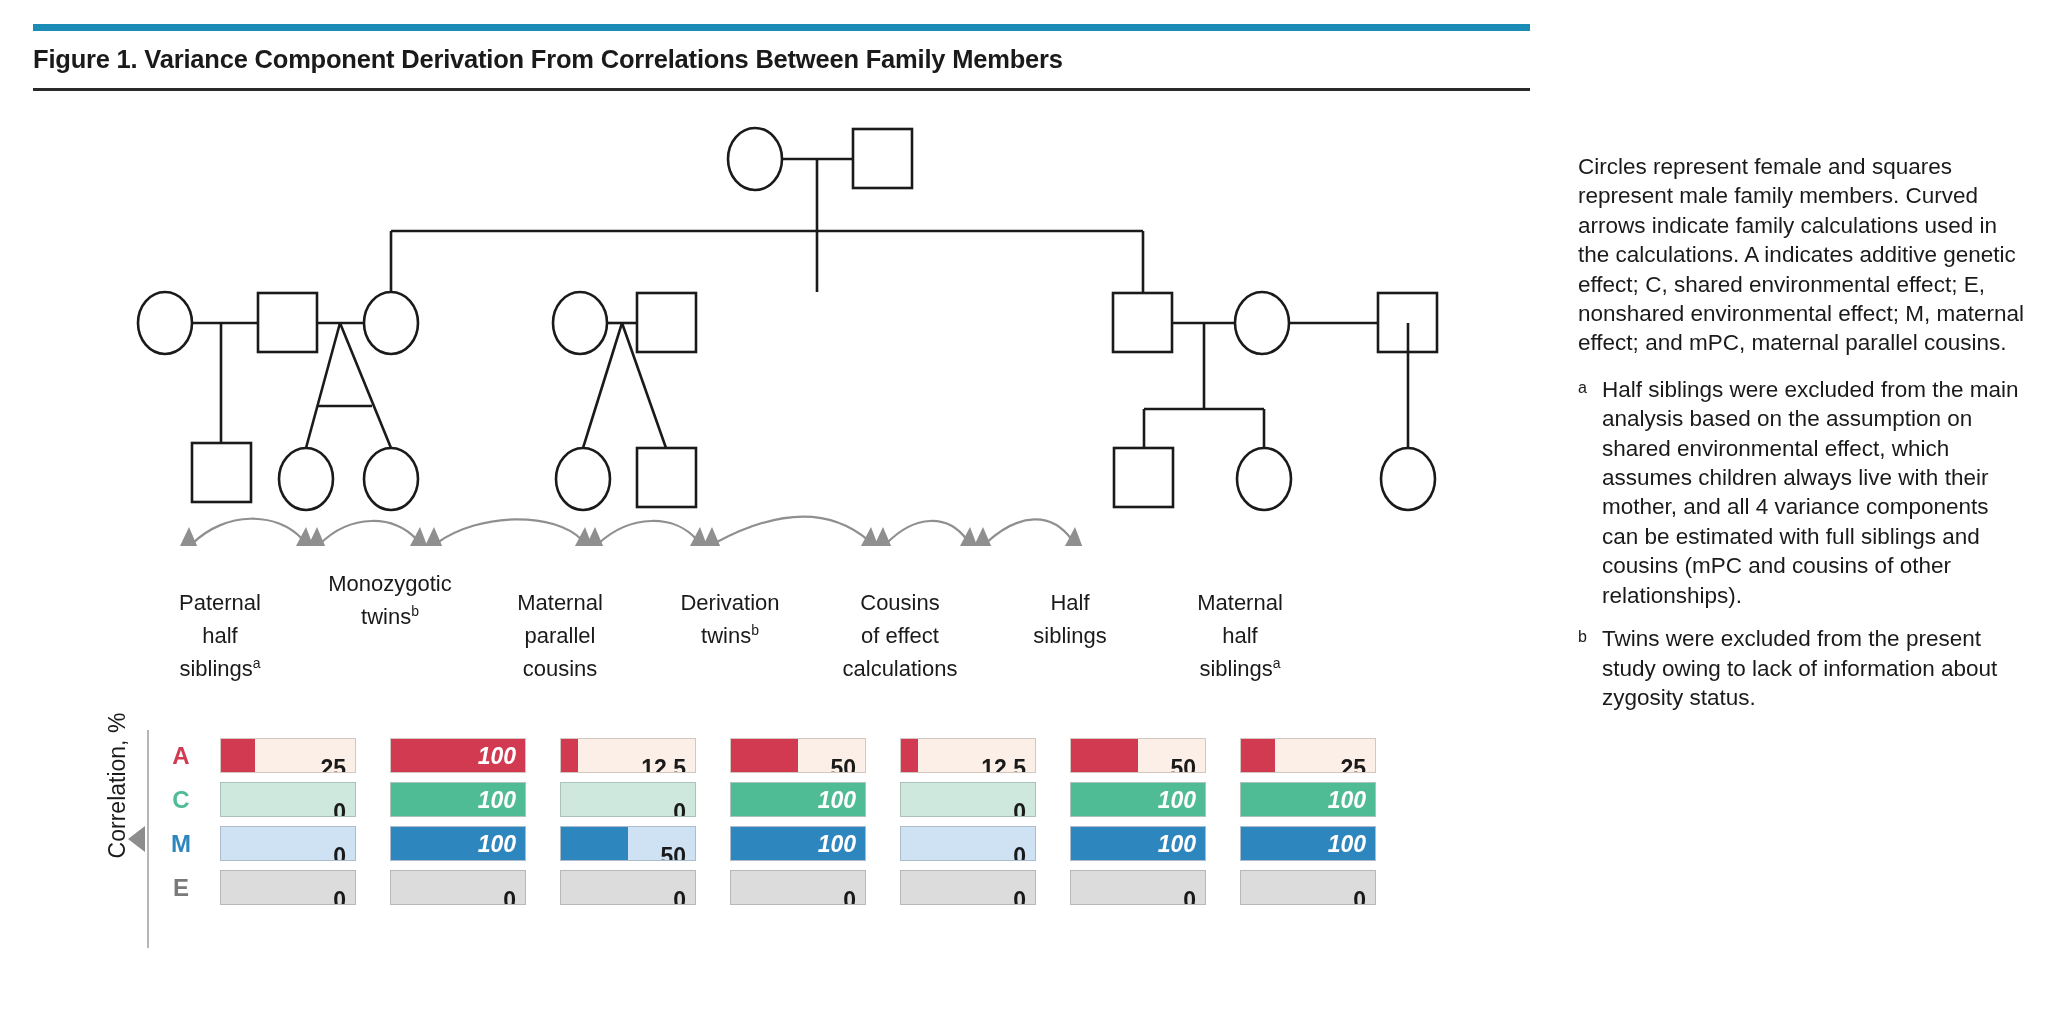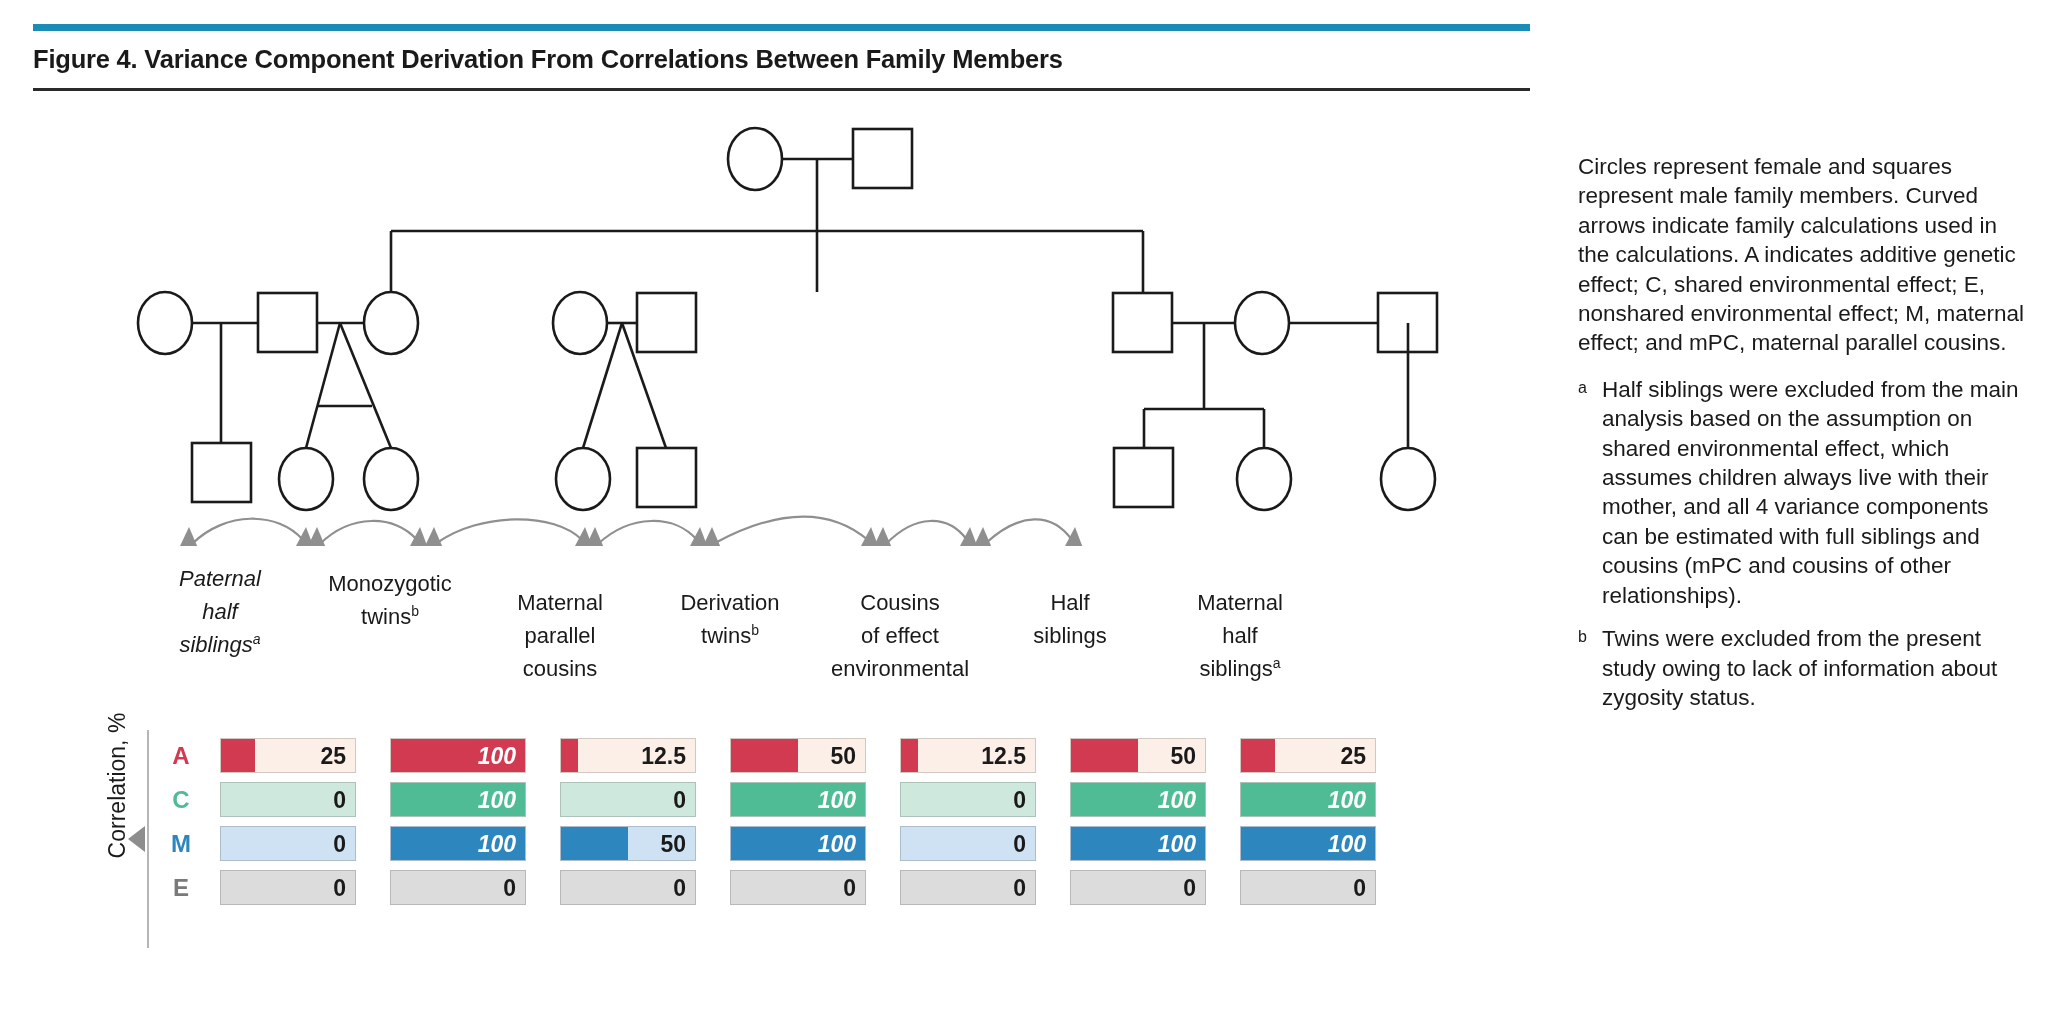--- a/index.html
+++ b/index.html
@@ -60,30 +60,30 @@
     position:absolute;height:35px;
     border:1px solid rgba(0,0,0,0.16);
     box-sizing:border-box;
     overflow:hidden;
   }
   .bar-fill{position:absolute;left:0;top:0;bottom:0;}
   .bar-value{
     position:absolute;right:9px;top:50%;transform:translateY(-50%);
     font-size:23px;font-weight:bold;line-height:1;
   }
-  .v-dark{color:#1a1a1a;}
+  .v-dark{color:#1a1a1a;margin-top:12px;}
   .v-light{color:#ffffff;font-style:italic;}
 </style>
 </head>
 <body>
 
 <div class="page">
 
   <div id="top-rule"></div>
-  <div id="figure-title">Figure 4. Variance Component Derivation From Correlations Between Family Members</div>
+  <div id="figure-title">Figure 1. Variance Component Derivation From Correlations Between Family Members</div>
   <div id="title-rule"></div>
 
   <svg id="pedigree" viewBox="0 0 1540 450" width="1540" height="450">
     <g fill="none" stroke="#1a1a1a" stroke-width="2.6">
 
       <ellipse cx="755" cy="63" rx="27" ry="31"></ellipse>
       <rect x="853" y="33" width="59" height="59"></rect>
       <line x1="782" y1="63" x2="853" y2="63"></line>
 
       <line x1="817" y1="63" x2="817" y2="135"></line>
@@ -156,42 +156,42 @@
       <polygon points="712,431 721,452 703,450"></polygon>
       <polygon points="871,431 879,452 861,450"></polygon>
       <polygon points="883,431 892,452 874,450"></polygon>
       <polygon points="970,431 978,452 960,450"></polygon>
       <polygon points="983,431 992,452 974,450"></polygon>
       <polygon points="1075,431 1083,452 1065,450"></polygon>
     </g>
   </svg>
 
   <div id="col-headers">
-      <div class="col-header" style="left: 115px; top: 562px; font-style: italic;">
+      <div class="col-header" style="left: 115px; top: 586px;">
         <div>Paternal</div>
         <div>half</div>
         <div>siblings<sup>a</sup></div>
       </div>
       <div class="col-header" style="left: 285px; top: 567px;">
         <div>Monozygotic</div>
         <div>twins<sup>b</sup></div>
       </div>
       <div class="col-header" style="left: 455px; top: 586px;">
         <div>Maternal</div>
         <div>parallel</div>
         <div>cousins</div>
       </div>
       <div class="col-header" style="left: 625px; top: 586px;">
         <div>Derivation</div>
         <div>twins<sup>b</sup></div>
       </div>
       <div class="col-header" style="left: 795px; top: 586px;">
         <div>Cousins</div>
         <div>of effect</div>
-        <div>environmental</div>
+        <div>calculations</div>
       </div>
       <div class="col-header" style="left: 965px; top: 586px;">
         <div>Half</div>
         <div>siblings</div>
       </div>
       <div class="col-header" style="left: 1135px; top: 586px;">
         <div>Maternal</div>
         <div>half</div>
         <div>siblings<sup>a</sup></div>
       </div>

